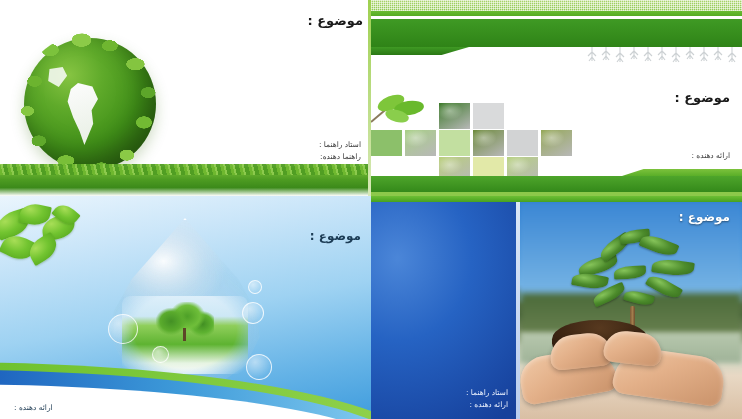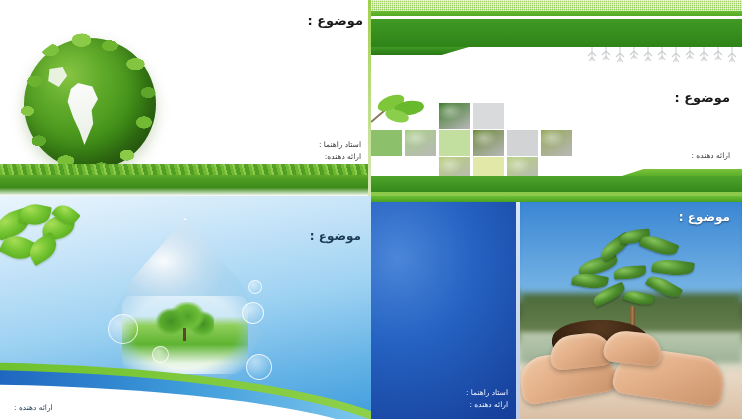--- a/index.html
+++ b/index.html
@@ -259,21 +259,21 @@
       <div class="globe">
         <div class="land"></div>
         <div class="land2"></div>
       </div>
     </div>
 
     <div class="grass-strip"></div>
 
     <div class="credit-block">
       <div>استاد راهنما :</div>
-      <div>ارائه دهنده:</div>
+      <div>راهنما دهنده:</div>
     </div>
     <div class="edge-right"></div>
   </div>
 
   <div class="panel" id="p2">
     <div class="band-check"></div>
     <div class="band-bright"></div>
     <div class="band-white"></div>
     <div class="band-dark"></div>
     <div class="band-notch"></div>

